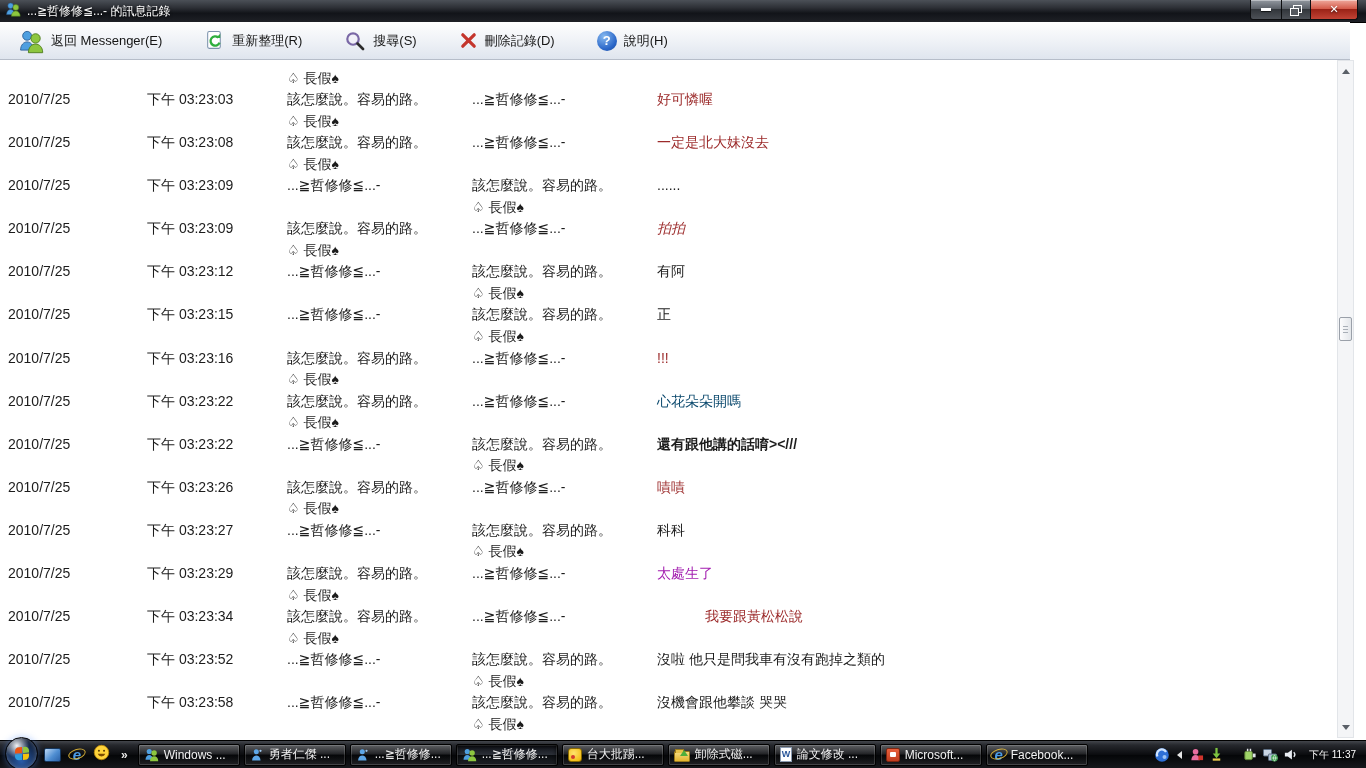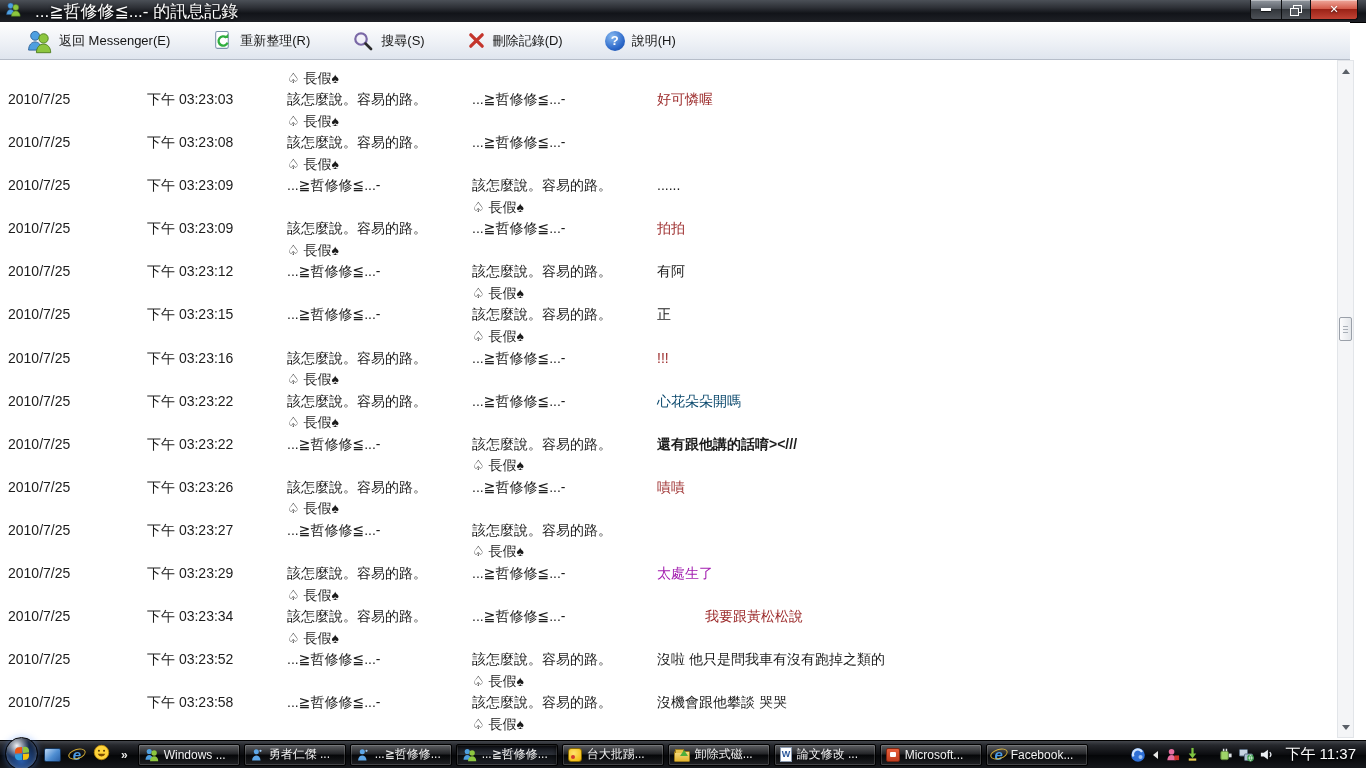--- a/index.html
+++ b/index.html
@@ -4,37 +4,37 @@
 <style>
   html,body{margin:0;padding:0;}
   body{width:1366px;height:768px;position:relative;overflow:hidden;
        font-family:"Liberation Sans","DejaVu Sans",sans-serif;background:#fff;}
 
   
   .titlebar{position:absolute;top:0;left:0;right:0;height:22px;
     background:linear-gradient(#4b5057 0%,#2d3036 35%,#121419 60%,#1e2averify 100%);
     background:linear-gradient(#4b5057 0%,#2d3036 35%,#121419 60%,#1e2026 100%);
     border-bottom:1px solid #000;display:flex;align-items:center;padding-left:5px;}
-  .titlebar .title{color:#fff;font-size:17px;margin-left:14px;text-shadow:0 1px 3px #000;}
+  .titlebar .title{color:#fff;font-size:12px;margin-left:6px;text-shadow:0 1px 3px #000;}
   .win-controls{position:absolute;top:0;right:8px;display:flex;}
   .wc{height:19px;border:1px solid #0d0e10;border-top:none;display:flex;align-items:center;justify-content:center;
       background:linear-gradient(#9298a0,#5d6269 45%,#32363b 50%,#4d5157);box-shadow:inset 0 1px 0 rgba(255,255,255,.4);}
   .wc-min{width:30px;border-radius:0 0 0 3px;}
   .wc-min::before{content:"";width:10px;height:3px;background:#fff;box-shadow:0 1px 1px rgba(0,0,0,.7);}
   .wc-rest{width:28px;position:relative;border-left:none;border-right:none;}
   .wc-rest::before{content:"";position:absolute;top:5px;left:11px;width:7px;height:6px;border:1px solid #fff;}
   .wc-rest::after{content:"";position:absolute;top:8px;left:8px;width:7px;height:6px;border:1px solid #fff;background:#54585e;}
   .wc-close{width:46px;border-radius:0 0 3px 0;
       background:linear-gradient(#efa99c,#d55c4b 45%,#9b2317 50%,#c24335);}
   .wc-close::before{content:"\2715";color:#fff;font-size:11px;font-weight:bold;text-shadow:0 1px 2px rgba(0,0,0,.6);}
 
   
   .toolbar{position:absolute;top:22px;left:0;right:16px;height:38px;
     background:linear-gradient(#fefefe,#eef1f6 55%,#dfe5ee);border-bottom:1px solid #b6bdc9;
-    display:flex;align-items:center;gap:30px;padding-left:20px;box-sizing:border-box;}
+    display:flex;align-items:center;gap:30px;padding-left:12px;box-sizing:border-box;}
   .tool{display:flex;align-items:center;gap:7px;font-size:13px;color:#151515;background:none;border:none;cursor:default;}
   .tool svg{display:block;}
   .help-icon{width:20px;height:20px;border-radius:50%;color:#fff;font-weight:bold;font-size:13px;
     background:radial-gradient(circle at 35% 28%,#86b9f0,#2a66c8 65%,#1b4a99);
     display:flex;align-items:center;justify-content:center;}
   .help-icon::before{content:"?";}
 
   
   .content{position:absolute;top:60px;left:0;right:0;height:680px;background:#fff;overflow:hidden;}
   .rows{position:absolute;top:8px;left:0;right:40px;}
@@ -99,21 +99,21 @@
   .ptt-icon::after{content:"";position:absolute;left:2px;bottom:2px;width:4px;height:4px;border-radius:50%;background:#d23b2e;}
   .folder-icon{width:16px;height:11px;background:linear-gradient(#f7dc82,#e3b52f);border:1px solid #9a7a1c;border-radius:1px;
     position:relative;margin-top:3px;flex:none;box-sizing:border-box;}
   .folder-icon::before{content:"";position:absolute;top:-3px;left:0;width:7px;height:3px;background:#e8c24a;border:1px solid #9a7a1c;border-bottom:none;}
   .folder-icon::after{content:"";position:absolute;right:1px;top:-2px;border-left:4px solid transparent;border-right:4px solid transparent;border-bottom:6px solid #4fae3c;}
 
   .tray{margin-left:auto;display:flex;align-items:center;gap:5px;padding-right:10px;}
   .tray svg{display:block;}
   .hide-chev{width:0;height:0;border-top:4px solid transparent;border-bottom:4px solid transparent;border-right:5px solid #e6e6e6;margin:0 2px;}
   .tray-gap{width:8px;}
-  .clock{color:#fff;font-size:15px;margin-left:6px;text-shadow:0 1px 2px #000;white-space:nowrap;}
+  .clock{color:#fff;font-size:10px;margin-left:6px;text-shadow:0 1px 2px #000;white-space:nowrap;}
 </style>
 </head>
 <body>
 
 <div class="titlebar">
   <span>
     <svg width="16" height="16" viewBox="0 0 20 20">
         <circle cx="7" cy="6" r="3.4" fill="#4e9fe0" stroke="#2a5f96" stroke-width=".7"></circle>
         <path d="M2 17c0-4 2.4-6.3 5-6.3s5 2.3 5 6.3z" fill="#4e9fe0" stroke="#2a5f96" stroke-width=".7"></path>
         <circle cx="13.5" cy="8" r="3.6" fill="#8dc63f" stroke="#4e7d1e" stroke-width=".7"></circle>
@@ -200,20 +200,21 @@
         <div class="c-date">2010/7/25</div>
         <div class="c-time">下午 03:23:08</div>
         <div class="c-from">
           <span>該怎麼說。容易的路。</span>
           <span>♤ 長假♠</span>
         </div>
         <div class="c-to">
           <span>...≧哲修修≦...-</span>
           <span></span>
         </div>
+        <div class="c-msg" style="color: rgb(156, 43, 43);">一定是北大妹沒去</div>
       </div>
     <div class="row">
         <div class="c-date">2010/7/25</div>
         <div class="c-time">下午 03:23:09</div>
         <div class="c-from">
           <span>...≧哲修修≦...-</span>
           <span></span>
         </div>
         <div class="c-to">
           <span>該怎麼說。容易的路。</span>
@@ -225,21 +226,21 @@
         <div class="c-date">2010/7/25</div>
         <div class="c-time">下午 03:23:09</div>
         <div class="c-from">
           <span>該怎麼說。容易的路。</span>
           <span>♤ 長假♠</span>
         </div>
         <div class="c-to">
           <span>...≧哲修修≦...-</span>
           <span></span>
         </div>
-        <div class="c-msg" style="color: rgb(156, 43, 43);">拍拍</div>
+        <div class="c-msg" style="color: rgb(156, 43, 43); font-style: italic;">拍拍</div>
       </div>
     <div class="row">
         <div class="c-date">2010/7/25</div>
         <div class="c-time">下午 03:23:12</div>
         <div class="c-from">
           <span>...≧哲修修≦...-</span>
           <span></span>
         </div>
         <div class="c-to">
           <span>該怎麼說。容易的路。</span>
@@ -316,20 +317,21 @@
         <div class="c-date">2010/7/25</div>
         <div class="c-time">下午 03:23:27</div>
         <div class="c-from">
           <span>...≧哲修修≦...-</span>
           <span></span>
         </div>
         <div class="c-to">
           <span>該怎麼說。容易的路。</span>
           <span>♤ 長假♠</span>
         </div>
+        <div class="c-msg" style="color: rgb(28, 28, 28);">科科</div>
       </div>
     <div class="row">
         <div class="c-date">2010/7/25</div>
         <div class="c-time">下午 03:23:29</div>
         <div class="c-from">
           <span>該怎麼說。容易的路。</span>
           <span>♤ 長假♠</span>
         </div>
         <div class="c-to">
           <span>...≧哲修修≦...-</span>

